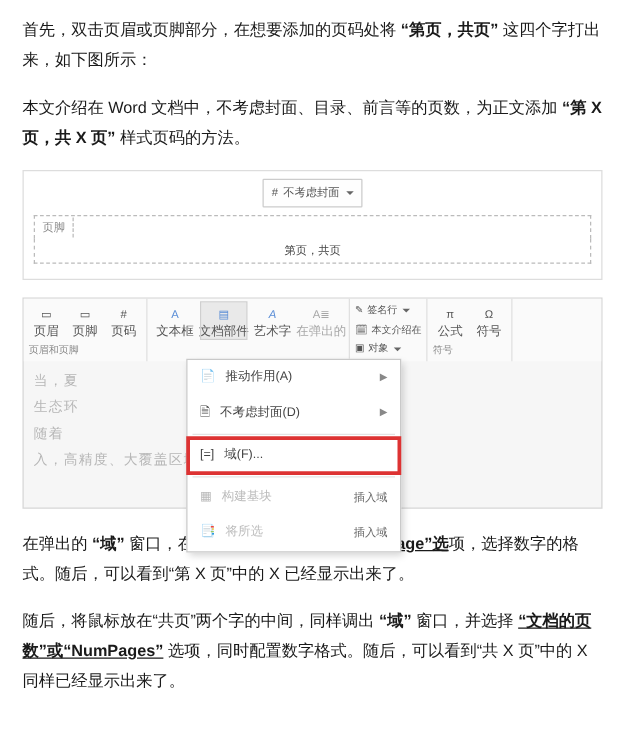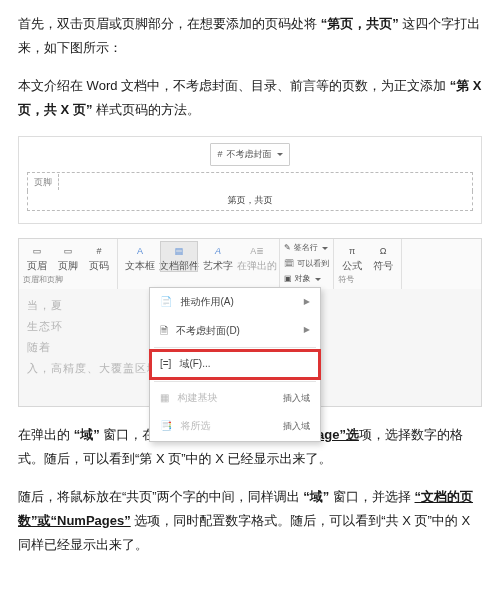--- a/index.html
+++ b/index.html
@@ -233,21 +233,21 @@
       </div>
 
       <div class="thin-group">
         <div class="thin-row">
             <span>✎</span>
             <span>签名行</span>
             <span class="drop-ic"></span>
           </div>
         <div class="thin-row">
             <span>🗓</span>
-            <span>可以看到</span>
+            <span>本文介绍在</span>
           </div>
         <div class="thin-row">
             <span>▣</span>
             <span>对象</span>
             <span class="drop-ic"></span>
           </div>
       </div>
 
       <div class="group">
         <div class="btns">

